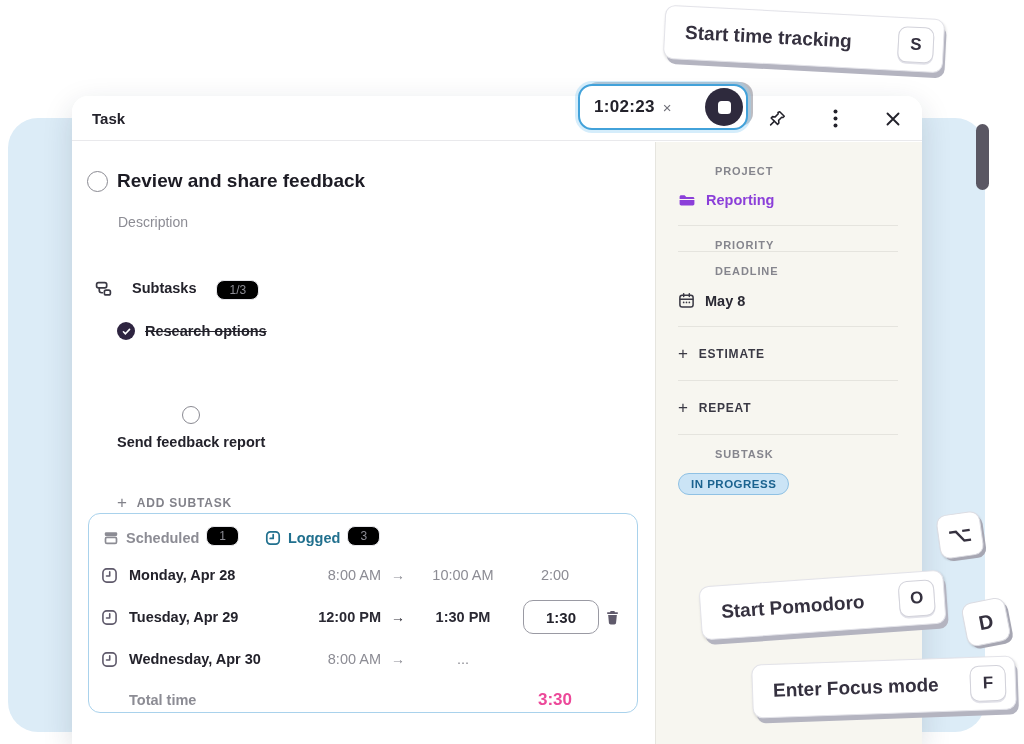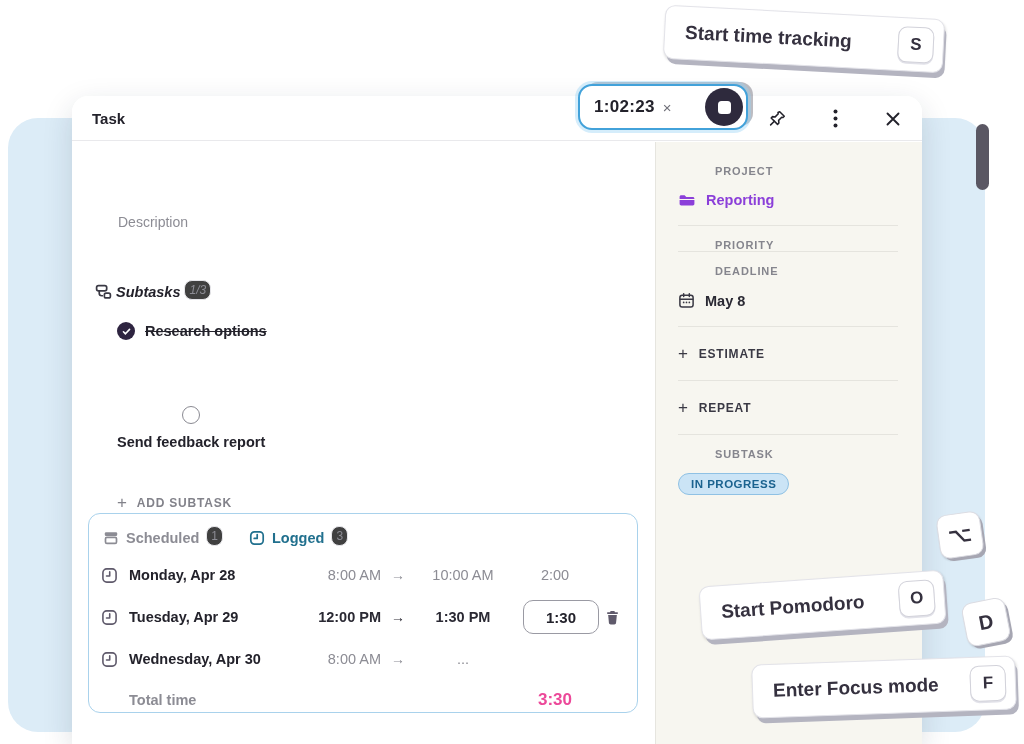--- a/index.html
+++ b/index.html
@@ -45,25 +45,25 @@
 
   .modal-body { position:absolute; top:46px; left:0; right:0; bottom:0; display:flex; }
   .content { width:583px; position:relative; }
 
   
   .task-title-row { position:absolute; left:15px; top:28px; display:flex; align-items:center; gap:9px; }
   .title-circle { width:21px; height:21px; border:1.6px solid #8a8a92; border-radius:50%; background:#fff; flex:none; }
   .task-title { font-size:19px; font-weight:700; color:#1c1b24; }
   .description { position:absolute; left:46px; top:72px; font-size:14px; color:#8c8c94; }
 
-  .subtasks-header { position:absolute; left:23px; top:138px; display:flex; align-items:flex-end; gap:4px;font-style:italic; }
+  .subtasks-header { position:absolute; left:23px; top:138px; display:flex; align-items:flex-start; gap:20px; }
   .subtasks-header .lbl { font-size:14.5px; font-weight:700; }
   .count-pill {
-    font-size:12px; color:#8c8c94; background:#404040; border:1px solid #e6e6ea;
-    border-radius:8px; padding:1px 4px; line-height:16px;
+    font-size:12px; color:#8c8c94; background:#000000; border:1px solid #e6e6ea;
+    border-radius:8px; padding:1px 12px; line-height:16px;
   }
   .subtask-row { position:absolute; left:45px; display:flex; align-items:center; gap:10px; }
   .sub-circle { width:18px; height:18px; border:1.6px solid #8a8a92; border-radius:50%; background:#fff; flex:none; }
   .check-circle {
     width:18px; height:18px; border-radius:50%; background:#2e2440; flex:none;
     display:flex; align-items:center; justify-content:center;
   }
   .sub-label { font-size:14.5px; font-weight:600; color:#23222b; }
   .sub-label.done { text-decoration:line-through; }
   .child-count { display:flex; align-items:center; gap:4px; margin-left:12px; color:#6b6b74; font-size:14px; font-weight:600; }
@@ -201,20 +201,24 @@
             <path d="M2.5 2.5 L13.5 13.5 M13.5 2.5 L2.5 13.5"></path>
           </svg>
         </span>
       </button>
     </div>
   </div>
 
   <div class="modal-body">
     <div class="content">
 
+      <div class="task-title-row">
+        <span class="title-circle"></span>
+        <span class="task-title">Review and share feedback</span>
+      </div>
       <div class="description">Description</div>
 
       <div class="subtasks-header">
         <span style="color:#3a3944;">
           <svg width="17" height="17" viewBox="0 0 16 16" fill="none" stroke="currentColor" stroke-width="1.6">
             <rect x="1.5" y="2.5" width="9.5" height="5" rx="1.8"></rect>
             <path d="M4 7.5 v2.2 a2.3 2.3 0 0 0 2.3 2.3 h1.2"></path>
             <rect x="8.8" y="9.6" width="5.7" height="4.4" rx="1.6"></rect>
           </svg>
         </span>

